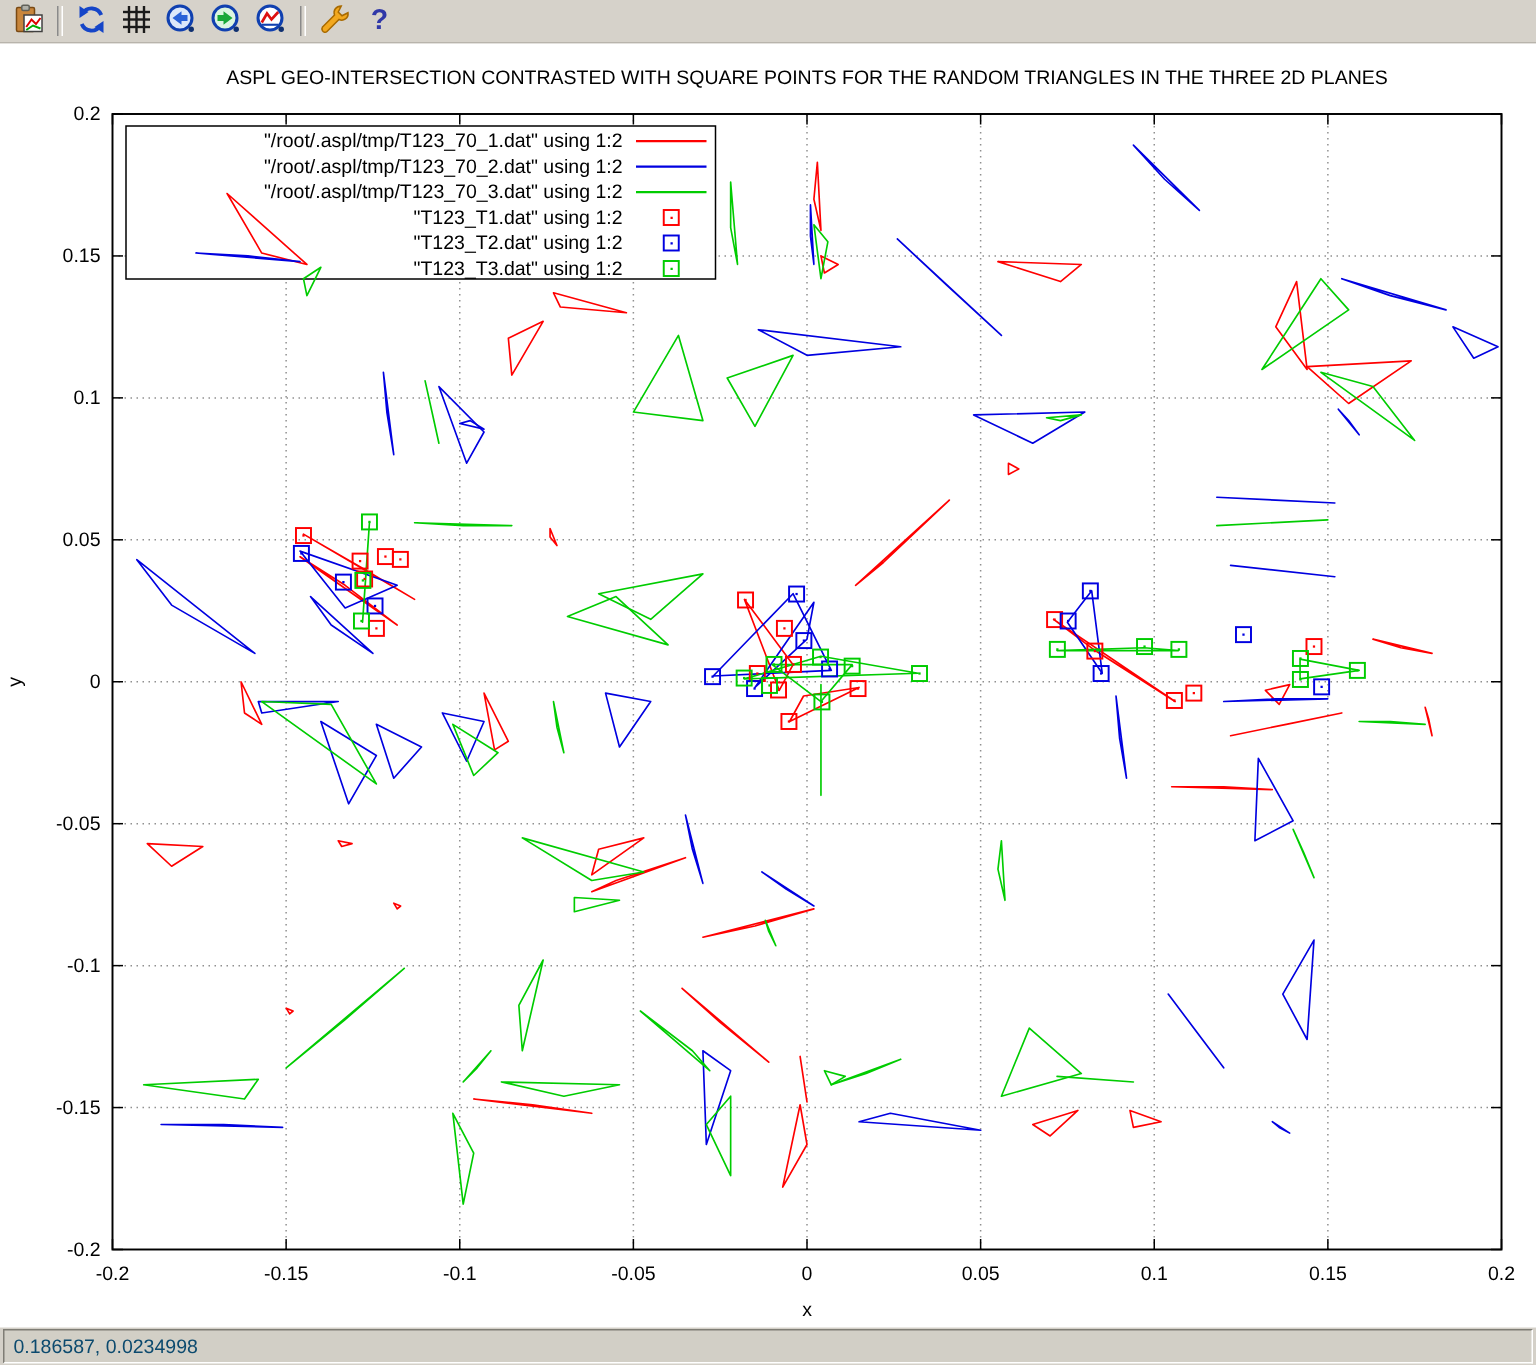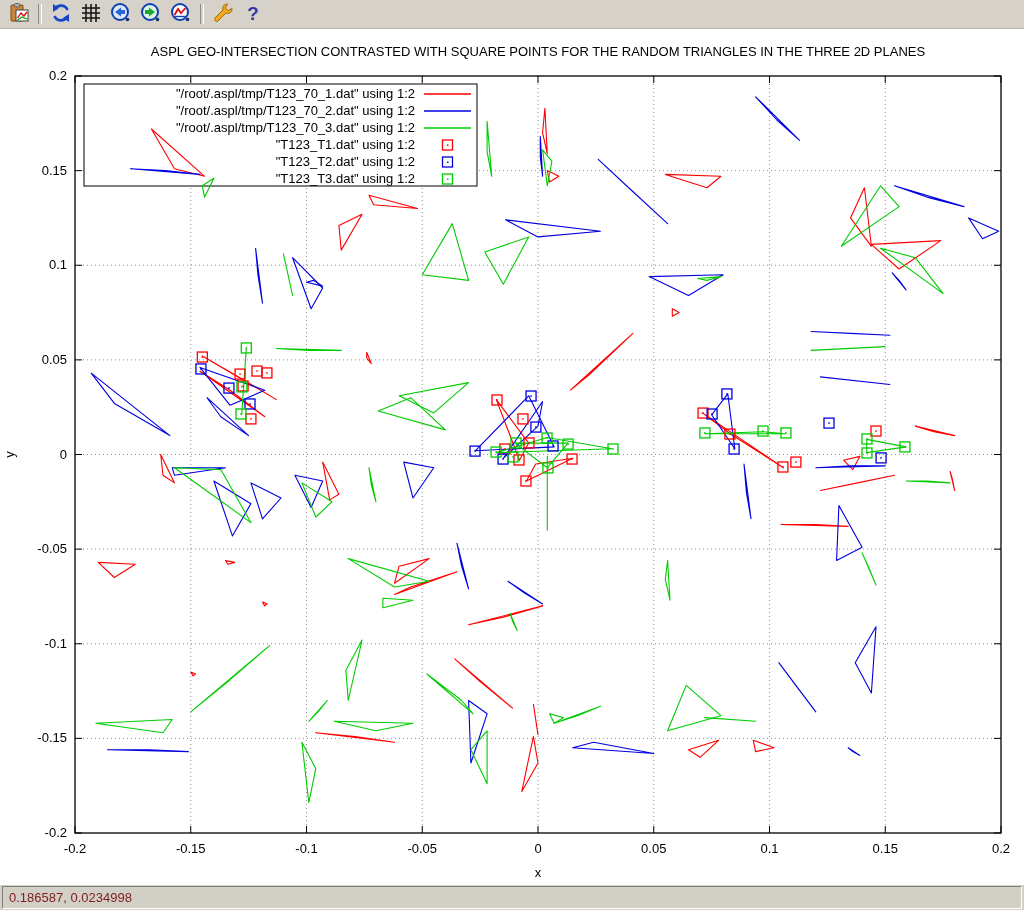--- a/index.html
+++ b/index.html
@@ -13,21 +13,21 @@
         background:transparent;border:none;padding:0;margin:0 1px;cursor:pointer;}
   .tsep{width:2px;height:20px;margin:0 4px;border-left:1px solid #8a8a8a;border-right:1px solid #ffffff;}
   
   #canvas{height:856px;background:#ffffff;position:relative;flex:0 0 auto;}
   #plot-svg{display:block;}
   .ptext{fill:#000000;font-family:"Liberation Sans","DejaVu Sans",sans-serif;}
   
   #statusbar{height:26px;background:#d4d0c8;flex:0 0 auto;display:flex;align-items:center;padding:2px 2px 3px 2px;box-sizing:border-box;}
   #status-field{flex:1;height:21px;background:#d2cfc6;border-top:1px solid #7f7d75;
         border-left:1px solid #7f7d75;border-bottom:1px solid #ffffff;border-right:1px solid #ffffff;
-        display:flex;align-items:center;padding-left:6px;font-size:13px;color:#7f1d1d;text-align:right;}
+        display:flex;align-items:center;padding-left:6px;font-size:13px;color:#0c4a6e;text-align:right;}
 </style>
 </head>
 <body>
 
 <div id="window">
 
   <div id="toolbar">
     <button class="tbtn">
       <span>
         <svg width="22" height="22" viewBox="0 0 22 22">

